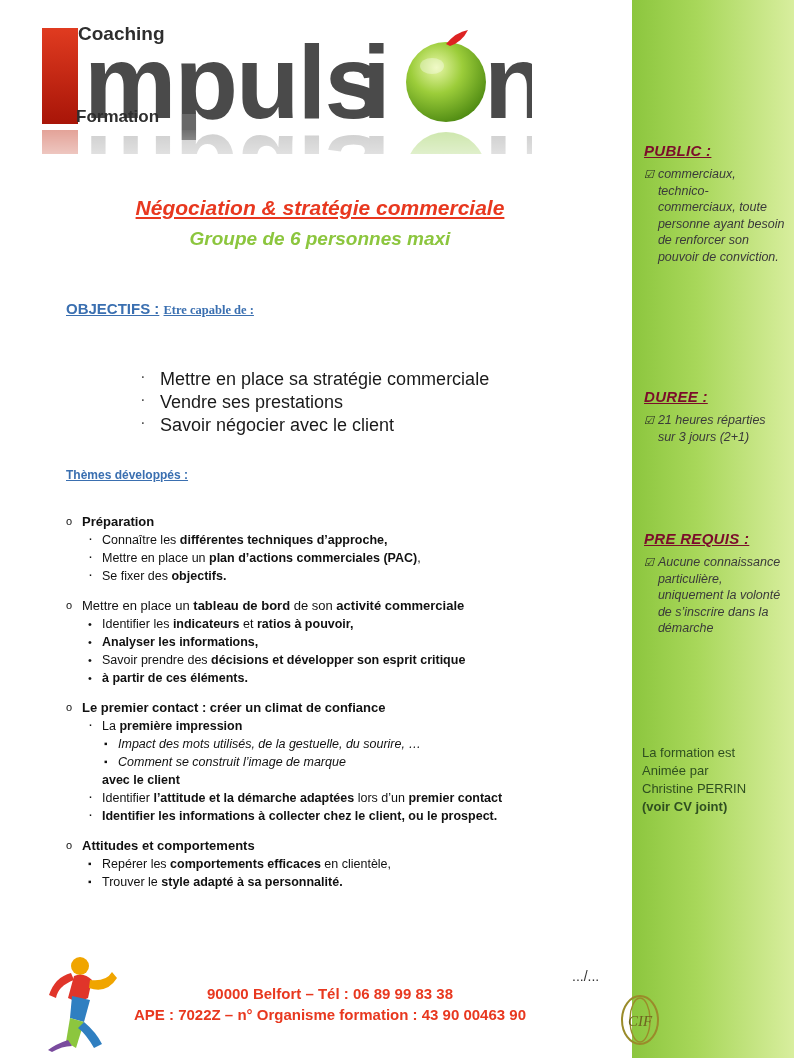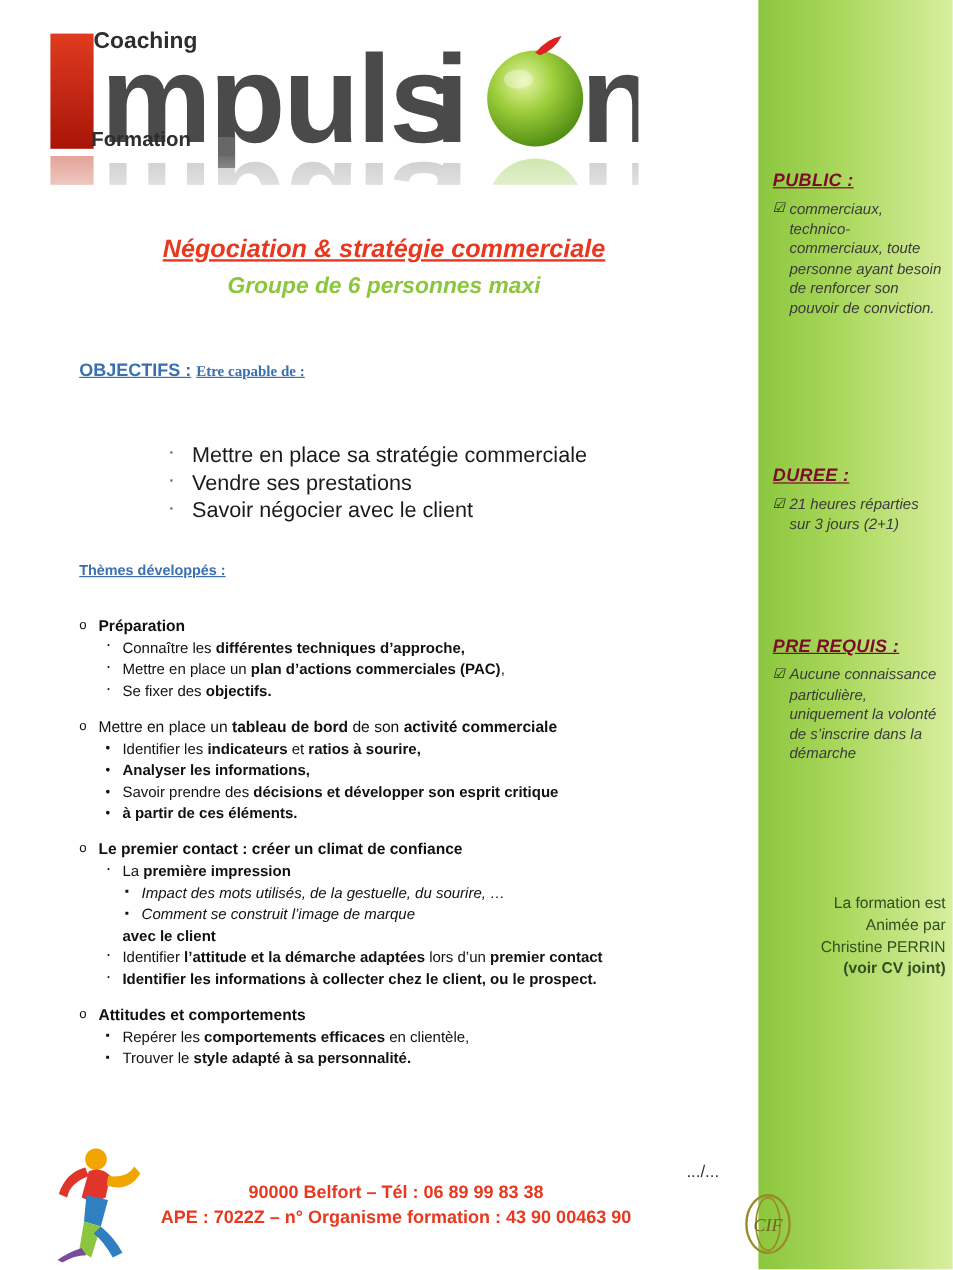--- a/index.html
+++ b/index.html
@@ -67,21 +67,21 @@
     line-height: 16.5px;
     color: #222;
   }
   .side-item .txt {
     flex: 1 1 auto;
   }
   .formateur {
     position: absolute;
     left: 10px;
     width: 146px;
-    text-align: right;
+    text-align: left;
     color: #2f4f20;
     font-size: 13px;
     line-height: 18px;
   }
   .formateur .bold {
     font-weight: bold;
   }
 
   
   .logo-wrap {
@@ -382,21 +382,21 @@
 
     <div class="themes" id="themes-container">
         <div class="grp">
           <div class="grp-head">Préparation</div>
           <div class="sub b-dot"><span>Connaître les </span><span class="k" style="font-weight: bold;">différentes techniques d’approche,</span></div>
           <div class="sub b-dot"><span>Mettre en place  un </span><span class="k" style="font-weight: bold;">plan d’actions commerciales (PAC)</span><span>,</span></div>
           <div class="sub b-dot"><span>Se fixer des </span><span class="k" style="font-weight: bold;">objectifs.</span></div>
         </div>
         <div class="grp">
           <div class="grp-head reg"><span>Mettre en place  un </span><span class="k" style="font-weight: bold;">tableau de bord</span><span> de son </span><span class="k" style="font-weight: bold;">activité commerciale</span></div>
-          <div class="sub b-round"><span>Identifier les </span><span class="k" style="font-weight: bold;">indicateurs</span><span> et </span><span class="k" style="font-weight: bold;">ratios à sourire,</span></div>
+          <div class="sub b-round"><span>Identifier les </span><span class="k" style="font-weight: bold;">indicateurs</span><span> et </span><span class="k" style="font-weight: bold;">ratios à pouvoir,</span></div>
           <div class="sub b-round"><span class="k" style="font-weight: bold;">Analyser les informations,</span></div>
           <div class="sub b-round"><span>Savoir prendre des </span><span class="k" style="font-weight: bold;">décisions et développer son esprit critique</span></div>
           <div class="sub b-round"><span class="k" style="font-weight: bold;"> à partir de ces éléments.</span></div>
         </div>
         <div class="grp">
           <div class="grp-head">Le premier contact : créer un climat de confiance</div>
           <div class="sub b-dot"><span>La </span><span class="k" style="font-weight: bold;">première impression</span></div>
           <div class="sub2"><span>Impact  des mots utilisés, de la gestuelle, du sourire, …</span></div>
           <div class="sub2"><span>Comment se construit l’image de marque</span></div>
           <div class="sub noind"><span class="k" style="font-weight: bold;">avec le client</span></div>

